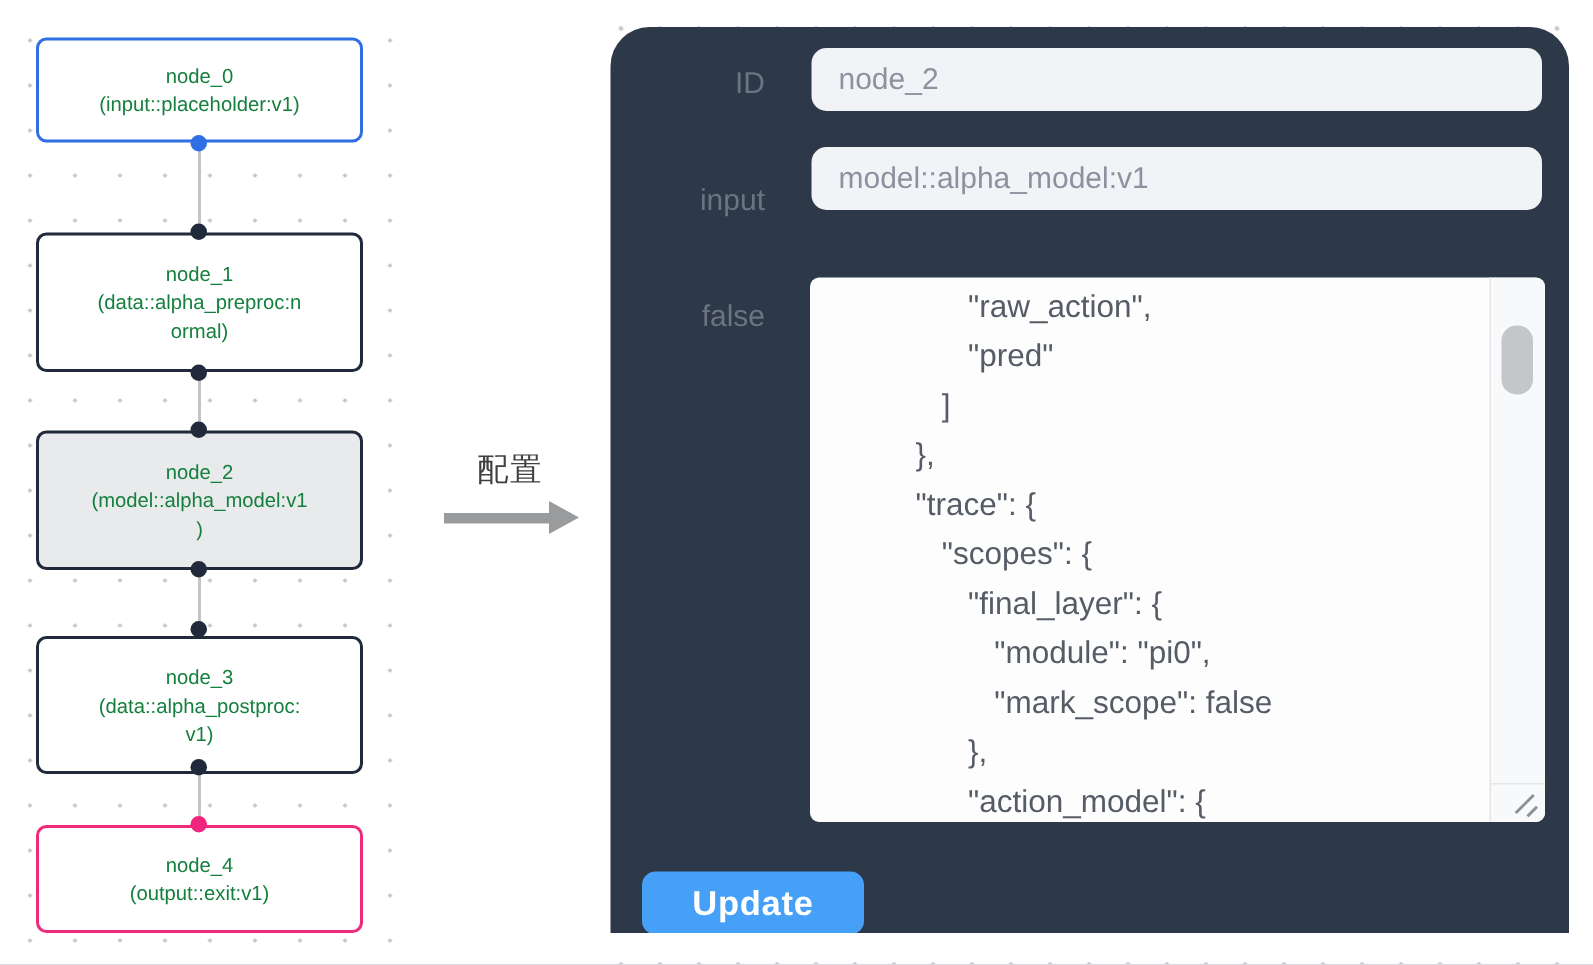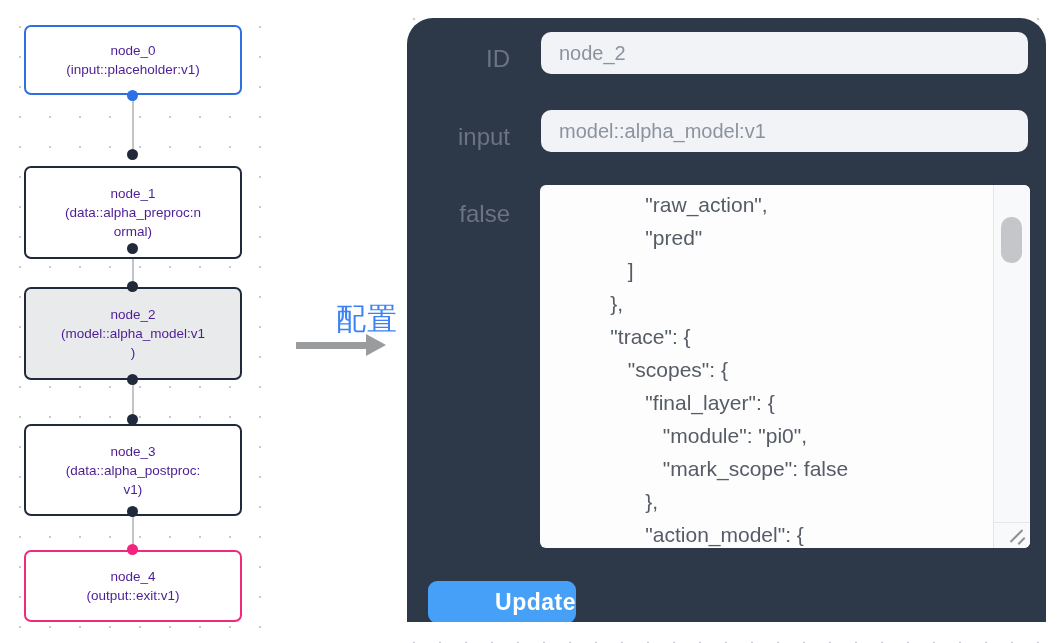--- a/index.html
+++ b/index.html
@@ -26,62 +26,62 @@
     background-position: 8px 6px;
   }
   
   .node {
     position: absolute; left: 24px; width: 218px;
     background: #ffffff;
     border: 2px solid #212a3a;
     border-radius: 7px;
     display: flex; align-items: center; justify-content: center;
     text-align: center;
-    font-size: 13.5px; line-height: 19px; color: #4c1d95;
+    font-size: 13.5px; line-height: 19px; color: #15803d;
     white-space: pre-line;
     z-index: 2;
   }
   .node--input  { border-color: #2f6fe4; }
   .node--selected { background: #e9eaec; border-width: 2.5px; }
   .node--output { border-color: #ee2b7b; }
   .edge {
     position: absolute; left: 132px; width: 2px;
     background: #c3c4c6; z-index: 1;
   }
   .port {
     position: absolute; left: 127px; width: 11px; height: 11px;
     border-radius: 50%; background: #212a3a; z-index: 3;
   }
   .port--blue { background: #2f6fe4; }
   .port--pink { background: #f0257d; }
   
   .cfg-label {
     position: absolute; left: 282px; top: 299px; width: 116px;
-    text-align: right; font-size: 30px; color: #3b82f6; letter-spacing: 1px;
+    text-align: center; font-size: 21px; color: #404040; letter-spacing: 1px;
   }
   .arrow-line {
     position: absolute; left: 296px; top: 342px; width: 72px; height: 7px;
     background: #9a9b9d;
   }
   .arrow-head {
     position: absolute; left: 366px; top: 334px; width: 0; height: 0;
     border-left: 20px solid #9a9b9d;
     border-top: 11.5px solid transparent;
     border-bottom: 11.5px solid transparent;
   }
   
   .panel {
     position: absolute; left: 407px; top: 18px; width: 639px; height: 604px;
     background: #2d3848;
     border-radius: 26px 26px 0 0;
     overflow: hidden;
   }
   .field-label {
     position: absolute; left: 0; width: 103px;
-    text-align: right; font-size: 24px; color: #6c7381;
+    text-align: right; font-size: 20px; color: #6c7381;
   }
   .text-input {
     position: absolute; left: 134px; width: 487px; height: 42px;
     background: #f2f3f7; border: none; border-radius: 10px;
     padding: 0 18px; font-size: 20px; color: #8d939e;
     font-family: "Liberation Sans", "DejaVu Sans", sans-serif;
     outline: none;
   }
   .config-box {
     position: absolute; left: 133px; top: 167px; width: 490px; height: 363px;
@@ -108,41 +108,40 @@
   }
   .rz1, .rz2 { position: absolute; background: #8f9094; height: 2px; transform: rotate(-45deg); }
   .rz1 { width: 17px; right: 5px; top: 12px; }
   .rz2 { width: 9px;  right: 4px; top: 17px; }
   .update-btn {
     position: absolute; left: 21px; top: 563px; width: 148px; height: 42px;
     background: #47a0f8; color: #ffffff; border: none; border-radius: 9px;
     font-size: 23px; font-weight: 600; letter-spacing: 0.5px;
     font-family: "Liberation Sans", "DejaVu Sans", sans-serif;
     cursor: pointer;
-    text-align: right;
   }
 </style>
 </head>
 <body>
 
 <div id="screen">
 
   <div class="dots-left"></div>
   <div class="dots-right"></div>
 
   <div class="edge" style="top:95px;  height:60px;"></div>
   <div class="edge" style="top:248px; height:39px;"></div>
   <div class="edge" style="top:380px; height:40px;"></div>
   <div class="edge" style="top:512px; height:38px;"></div>
 
   <div class="node node--input" style="top:25px; height:70px;">
     <span>node_0
 (input::placeholder:v1)</span>
   </div>
-  <div class="node" style="top:166px; height:93px;">
+  <div class="node" style="top:155px; height:93px;">
     <span>node_1
 (data::alpha_preproc:n
 ormal)</span>
   </div>
   <div class="node node--selected" style="top:287px; height:93px;">
     <span>node_2
 (model::alpha_model:v1
 )</span>
   </div>
   <div class="node" style="top:424px; height:92px;">
@@ -167,21 +166,21 @@
   <div class="cfg-label">配置</div>
   <div class="arrow-line"></div>
   <div class="arrow-head"></div>
 
   <div class="panel">
 
     <div class="field-label" style="top:27px;">ID</div>
     <input class="text-input" style="top: 14px;" type="text" value="node_2">
 
     <div class="field-label" style="top:105px;">input</div>
-    <input class="text-input" style="top: 92px;" type="text" value="model::alpha_model:v1">
+    <input class="text-input" style="top: 80px;" type="text" value="model::alpha_model:v1">
 
     <div class="field-label" style="top:182px;">false</div>
 
     <div class="config-box">
       <div class="config-text">                "raw_action",
                 "pred"
              ]
           },
           "trace": {
              "scopes": {

